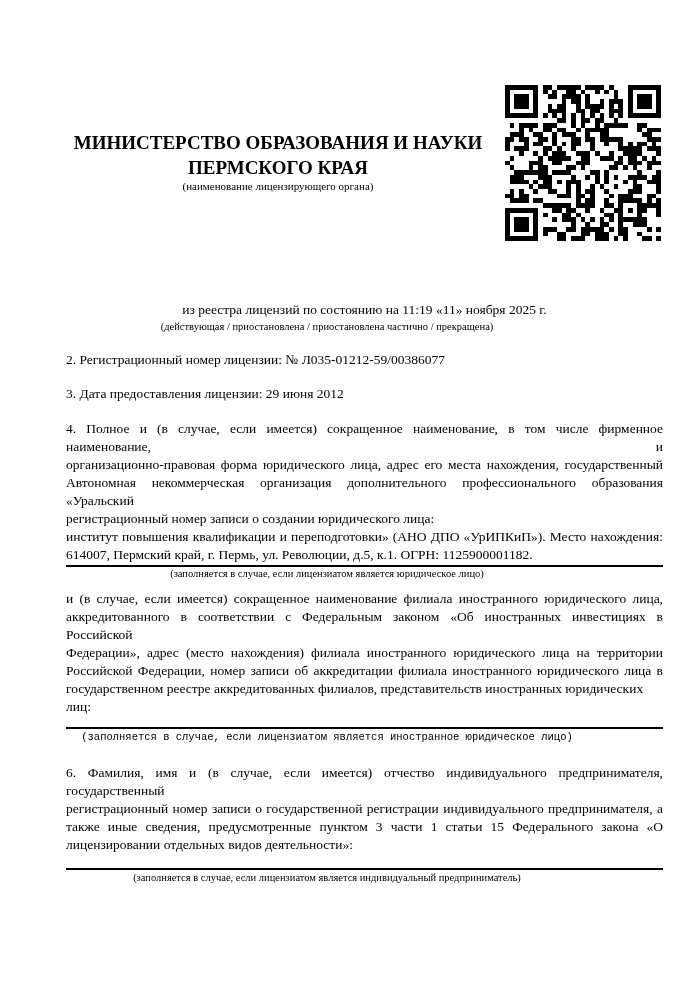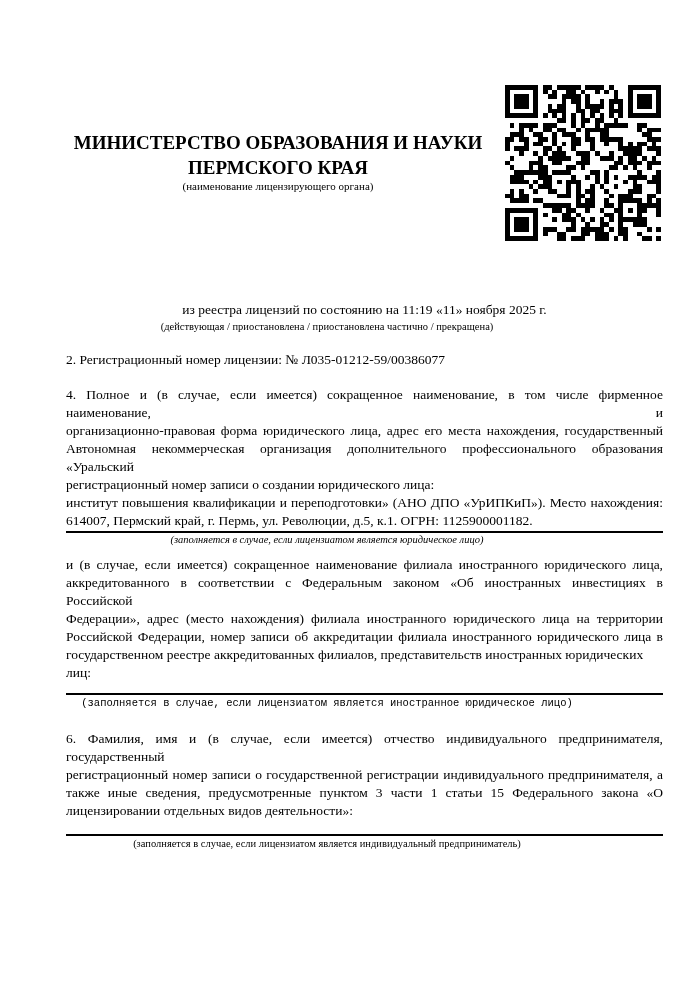--- a/index.html
+++ b/index.html
@@ -38,21 +38,21 @@
   .jfull { text-align: justify; text-align-last: justify; }
   .caption-wrap { width: 522px; text-align: center; font-size: 10.5px; line-height: 14px; }
   .rule { width: 100%; height: 2px; background: #000; }
   
   .mt-i1 { margin-top: 28px; }
   .mt-c1 { margin-top: 1px; text-align: center; }
   .mt-i2 { margin-top: 17px; }
   .mt-i3 { margin-top: 16px; }
   .mt-s4 { margin-top: 17px; }
   .mt-r4 { margin-top: 1px; }
-  .mt-c4 { margin-top: 0; font-style: italic; }
+  .mt-c4 { margin-top: 0; }
   .mt-s5 { margin-top: 9px; }
   .mt-r5 { margin-top: 11px; }
   .mt-c5 { margin-top: 1px; font-family: Liberation Mono, monospace; }
   .mt-s6 { margin-top: 20px; }
   .mt-r6 { margin-top: 14px; }
   .mt-c6 { margin-top: 1px; }
 </style>
 </head>
 <body>
 
@@ -72,20 +72,21 @@
     </div>
 
     <div class="doc-title">
       <div>из реестра лицензий по состоянию на 11:19 «11» ноября 2025 г.</div>
     </div>
 
     <div class="caption-wrap mt-c1">(действующая / приостановлена / приостановлена частично / прекращена)</div>
 
     <p class="item mt-i2">2. Регистрационный номер лицензии: № Л035-01212-59/00386077</p>
 
+    <p class="item mt-i3">3. Дата предоставления лицензии: 29 июня 2012</p>
 
     <div class="block mt-s4">
         <div class="tline jfull">4. Полное и (в случае, если имеется) сокращенное наименование, в том числе фирменное наименование, и</div>
         <div class="tline jfull">организационно-правовая форма юридического лица, адрес его места нахождения, государственный</div>
         <div class="tline jfull">Автономная некоммерческая организация дополнительного профессионального образования «Уральский</div>
         <div class="tline">регистрационный номер записи о создании юридического лица:</div>
         <div class="tline jfull">институт повышения квалификации и переподготовки» (АНО ДПО «УрИПКиП»). Место нахождения:</div>
         <div class="tline">614007, Пермский край, г. Пермь, ул. Революции, д.5, к.1. ОГРН: 1125900001182.</div>
       </div>
     <div class="rule mt-r4"></div>

